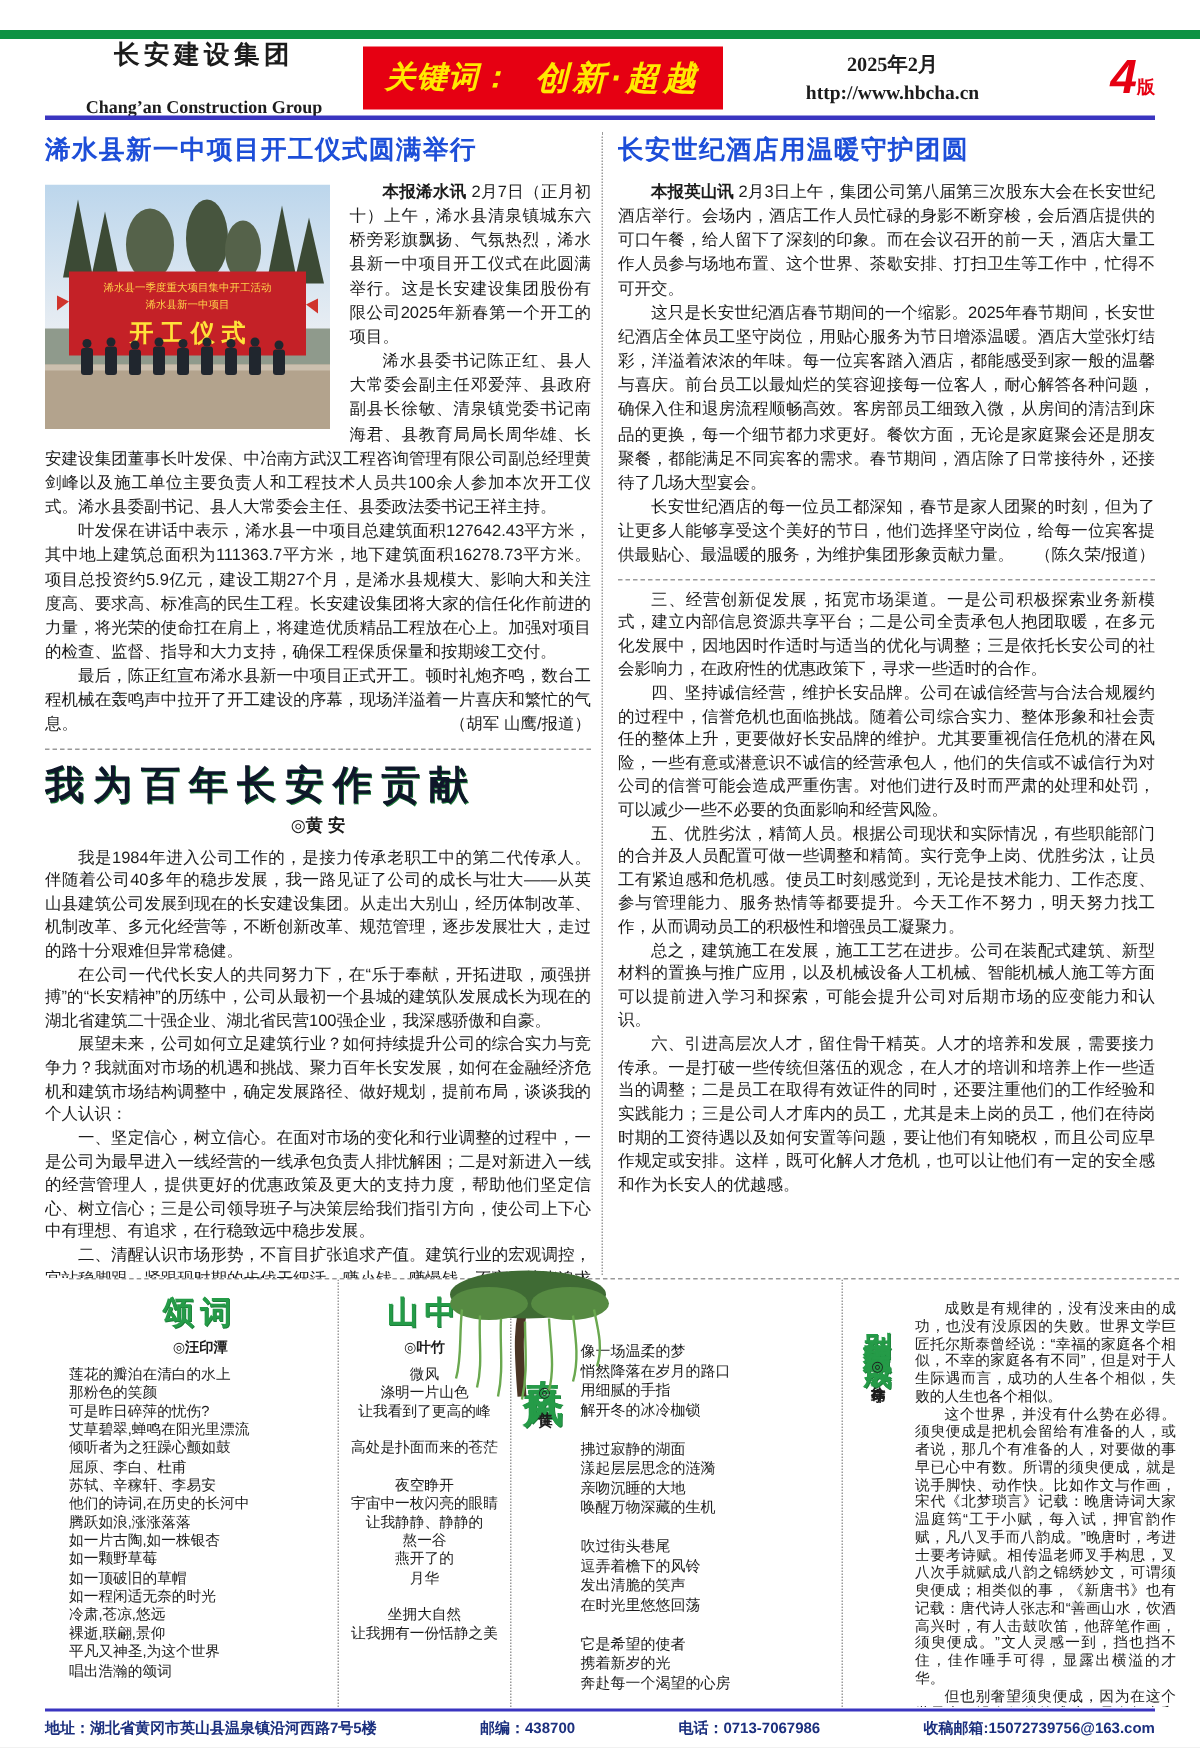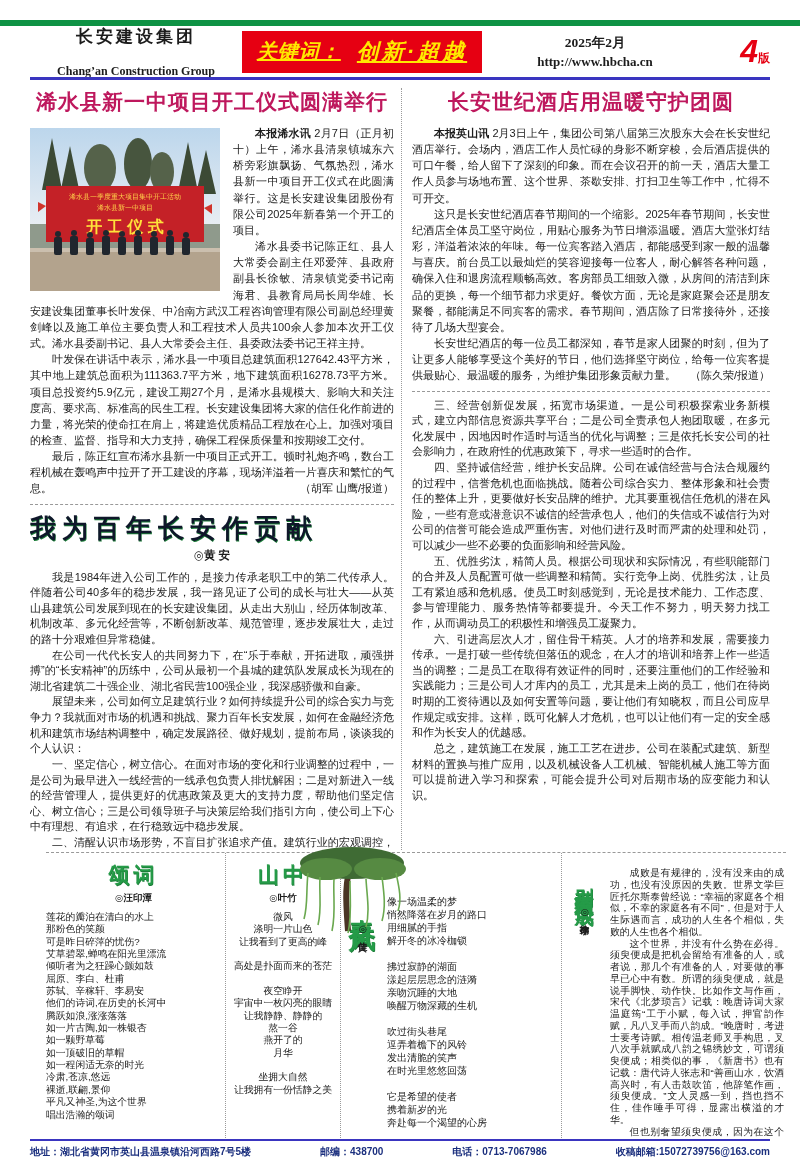--- a/index.html
+++ b/index.html
@@ -5,34 +5,34 @@
   html,body{margin:0;padding:0;background:#e8e8e8;}
   .page{position:relative;width:800px;height:1165px;background:#ffffff;margin:0 auto;overflow:hidden;
         font-family:"Liberation Sans","DejaVu Sans",sans-serif;color:#1c1c1c;}
   
   .green-bar{position:absolute;top:20px;left:0;width:800px;height:6px;background:#0e9244;}
   .masthead{position:absolute;top:29px;left:30px;width:740px;height:45px;display:flex;align-items:center;}
   .mast-left{width:212px;text-align:center;}
   .org-cn{font-size:17px;font-weight:bold;letter-spacing:3px;}
   .org-en{font-size:12px;font-weight:bold;font-family:"Liberation Serif","DejaVu Serif",serif;margin-top:16px;}
   .keyword-box{width:240px;height:42px;background:#e60012;color:#ffe900;display:flex;align-items:center;justify-content:center;
-               font-weight:bold;font-size:20px;font-style:italic;letter-spacing:1px;flex-shrink:0;text-decoration:underline;}
+               font-weight:bold;font-size:20px;font-style:italic;letter-spacing:1px;flex-shrink:0;}
   .kw-value{font-size:22px;margin-left:16px;letter-spacing:3px;}
   .mast-right{flex:1;text-align:center;}
   .mast-date{font-size:13.5px;font-weight:bold;font-family:"Liberation Serif","DejaVu Serif",serif;}
   .mast-url{font-size:13px;font-weight:bold;font-family:"Liberation Serif","DejaVu Serif",serif;margin-top:2px;}
   .page-num{width:62px;text-align:right;color:#e60012;white-space:nowrap;}
   .page-num .num{font-size:32px;font-weight:bold;font-style:italic;}
   .page-num .ban{font-size:12px;font-weight:bold;}
   .blue-line{position:absolute;top:77px;left:30px;width:740px;height:3px;background:#3a35c0;}
   
   .v-divider{position:absolute;left:401px;top:88px;height:762px;width:0;border-left:1px dotted #9a9a9a;}
   .col-left{position:absolute;left:30px;top:86px;width:364px;height:766px;overflow:hidden;}
   .col-right{position:absolute;left:412px;top:86px;width:358px;height:766px;overflow:hidden;}
-  .headline-red{color:#be185d;font-size:21px;font-weight:bold;text-align:center;margin:2px 0 9px 0;letter-spacing:1px;}
+  .headline-red{color:#1d4ed8;font-size:17px;font-weight:bold;margin:2px 0 9px 0;letter-spacing:1px;}
   .art p{font-size:11px;line-height:1.47;text-align:justify;text-indent:2em;margin:0;}
   .lead{font-weight:bold;}
   .byline{float:right;text-indent:0;}
   .photo-wrap{float:left;width:194px;height:163px;margin:3px 9px 3px 0;}
   .dashed-hr{border:none;border-top:1px dashed #999;margin:7px 0 6px 0;}
   .green-title{color:#0f172a;font-size:26px;font-weight:bold;letter-spacing:6px;margin:6px 0 2px 0;
                text-shadow:0.5px 0.5px 0 #1c7d38;}
   .feature-author{text-align:center;font-size:11.5px;font-weight:bold;margin:2px 0 7px 0;}
   .feature p{font-size:11px;line-height:1.42;text-align:justify;text-indent:2em;margin:0;}
   
@@ -174,22 +174,22 @@
       <p>这只是长安世纪酒店春节期间的一个缩影。2025年春节期间，长安世纪酒店全体员工坚守岗位，用贴心服务为节日增添温暖。酒店大堂张灯结彩，洋溢着浓浓的年味。每一位宾客踏入酒店，都能感受到家一般的温馨与喜庆。前台员工以最灿烂的笑容迎接每一位客人，耐心解答各种问题，确保入住和退房流程顺畅高效。客房部员工细致入微，从房间的清洁到床品的更换，每一个细节都力求更好。餐饮方面，无论是家庭聚会还是朋友聚餐，都能满足不同宾客的需求。春节期间，酒店除了日常接待外，还接待了几场大型宴会。</p>
       <p><span>长安世纪酒店的每一位员工都深知，春节是家人团聚的时刻，但为了让更多人能够享受这个美好的节日，他们选择坚守岗位，给每一位宾客提供最贴心、最温暖的服务，为维护集团形象贡献力量。</span><span class="byline">（陈久荣/报道）</span></p>
     </div>
 
     <hr class="dashed-hr">
 
     <div class="feature">
       <p>三、经营创新促发展，拓宽市场渠道。一是公司积极探索业务新模式，建立内部信息资源共享平台；二是公司全责承包人抱团取暖，在多元化发展中，因地因时作适时与适当的优化与调整；三是依托长安公司的社会影响力，在政府性的优惠政策下，寻求一些适时的合作。</p>
       <p>四、坚持诚信经营，维护长安品牌。公司在诚信经营与合法合规履约的过程中，信誉危机也面临挑战。随着公司综合实力、整体形象和社会责任的整体上升，更要做好长安品牌的维护。尤其要重视信任危机的潜在风险，一些有意或潜意识不诚信的经营承包人，他们的失信或不诚信行为对公司的信誉可能会造成严重伤害。对他们进行及时而严肃的处理和处罚，可以减少一些不必要的负面影响和经营风险。</p>
       <p>五、优胜劣汰，精简人员。根据公司现状和实际情况，有些职能部门的合并及人员配置可做一些调整和精简。实行竞争上岗、优胜劣汰，让员工有紧迫感和危机感。使员工时刻感觉到，无论是技术能力、工作态度、参与管理能力、服务热情等都要提升。今天工作不努力，明天努力找工作，从而调动员工的积极性和增强员工凝聚力。</p>
+      <p>总之，建筑施工在发展，施工工艺在进步。公司在装配式建筑、新型材料的置换与推广应用，以及机械设备人工机械、智能机械人施工等方面可以提前进入学习和探索，可能会提升公司对后期市场的应变能力和认识。</p>
       <p>六、引进高层次人才，留住骨干精英。人才的培养和发展，需要接力传承。一是打破一些传统但落伍的观念，在人才的培训和培养上作一些适当的调整；二是员工在取得有效证件的同时，还要注重他们的工作经验和实践能力；三是公司人才库内的员工，尤其是未上岗的员工，他们在待岗时期的工资待遇以及如何安置等问题，要让他们有知晓权，而且公司应早作规定或安排。这样，既可化解人才危机，也可以让他们有一定的安全感和作为长安人的优越感。</p>
-      <p>总之，建筑施工在发展，施工工艺在进步。公司在装配式建筑、新型材料的置换与推广应用，以及机械设备人工机械、智能机械人施工等方面可以提前进入学习和探索，可能会提升公司对后期市场的应变能力和认识。</p>
     </div>
   </div>
 
   <div class="bottom">
     <div class="bcol bcol1">
       <div class="poem-title">颂词</div>
       <div class="poem-author">◎汪印潭</div>
       <div class="poem-body">莲花的瓣泊在清白的水上
 那粉色的笑颜
 可是昨日碎萍的忧伤?

